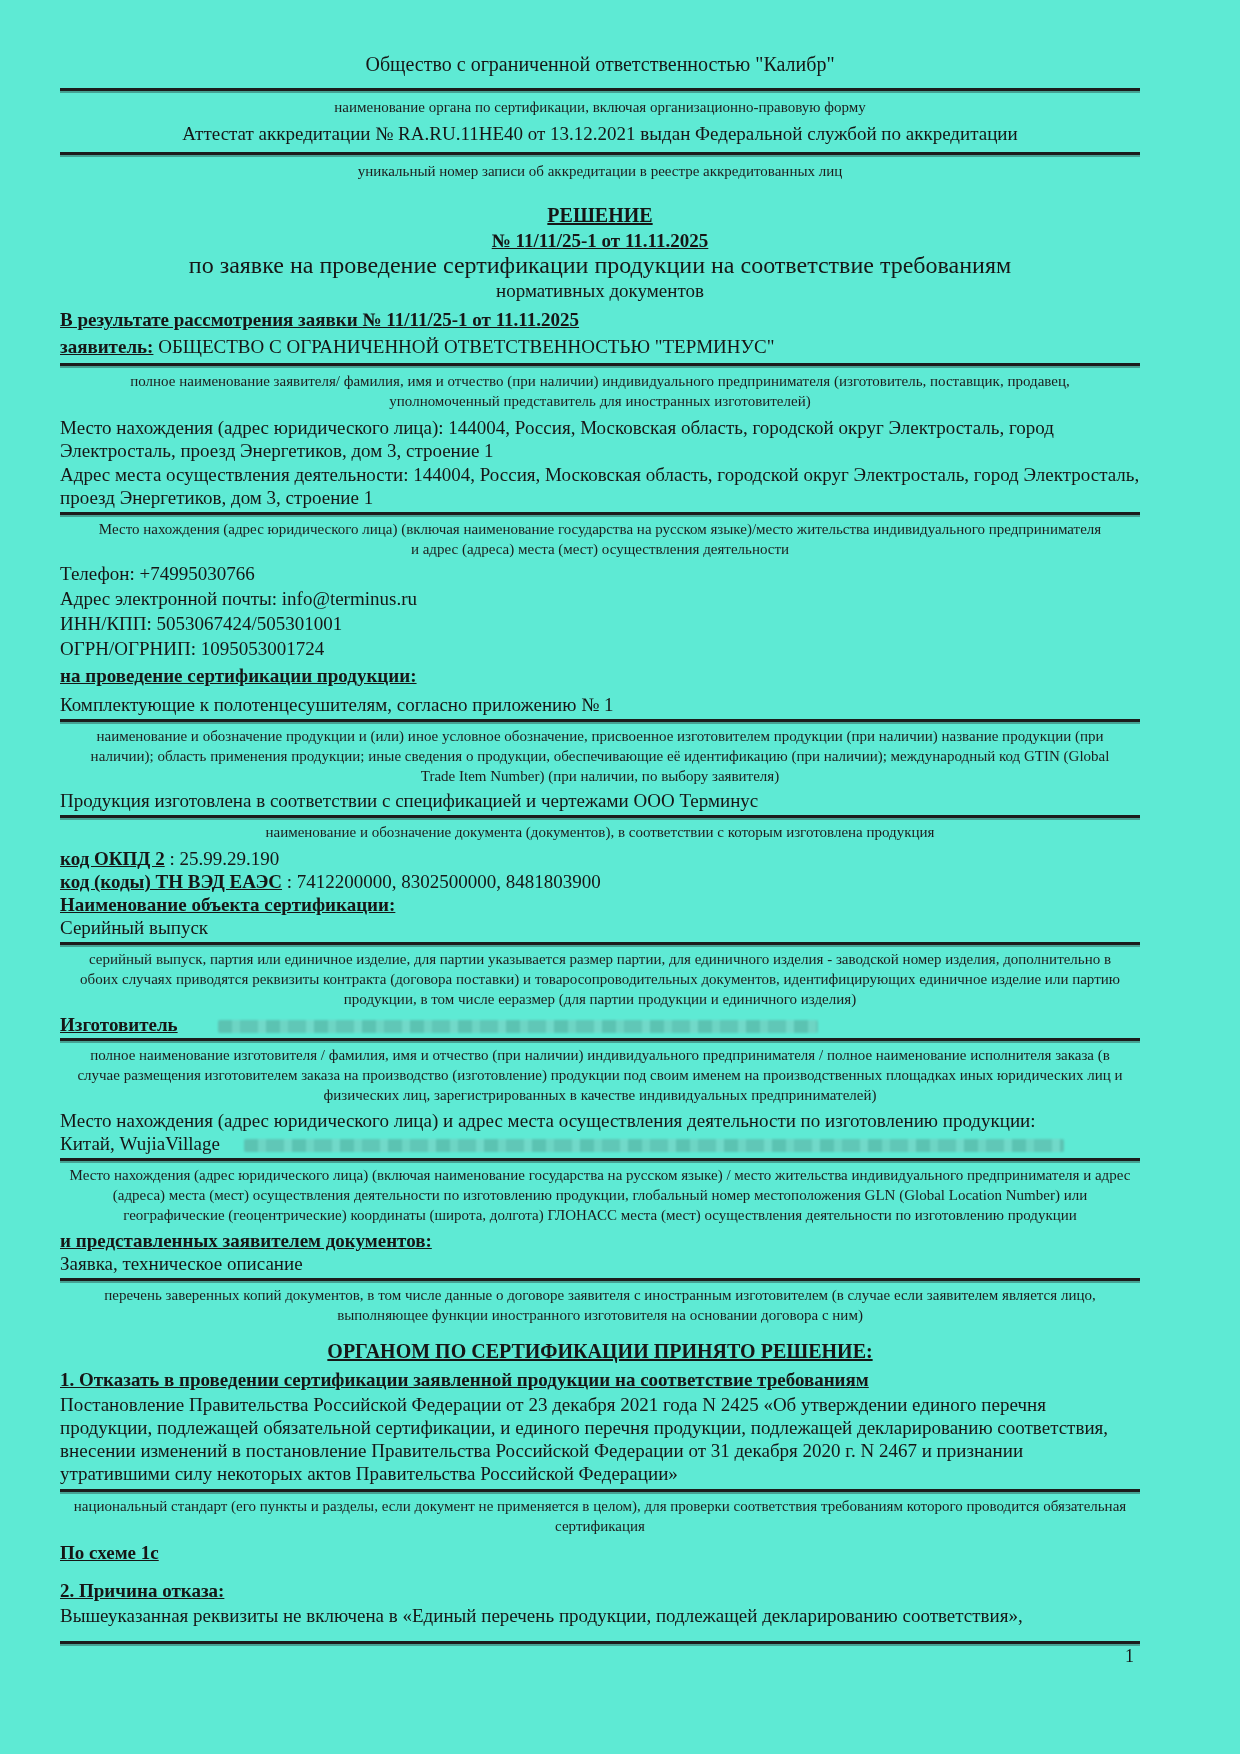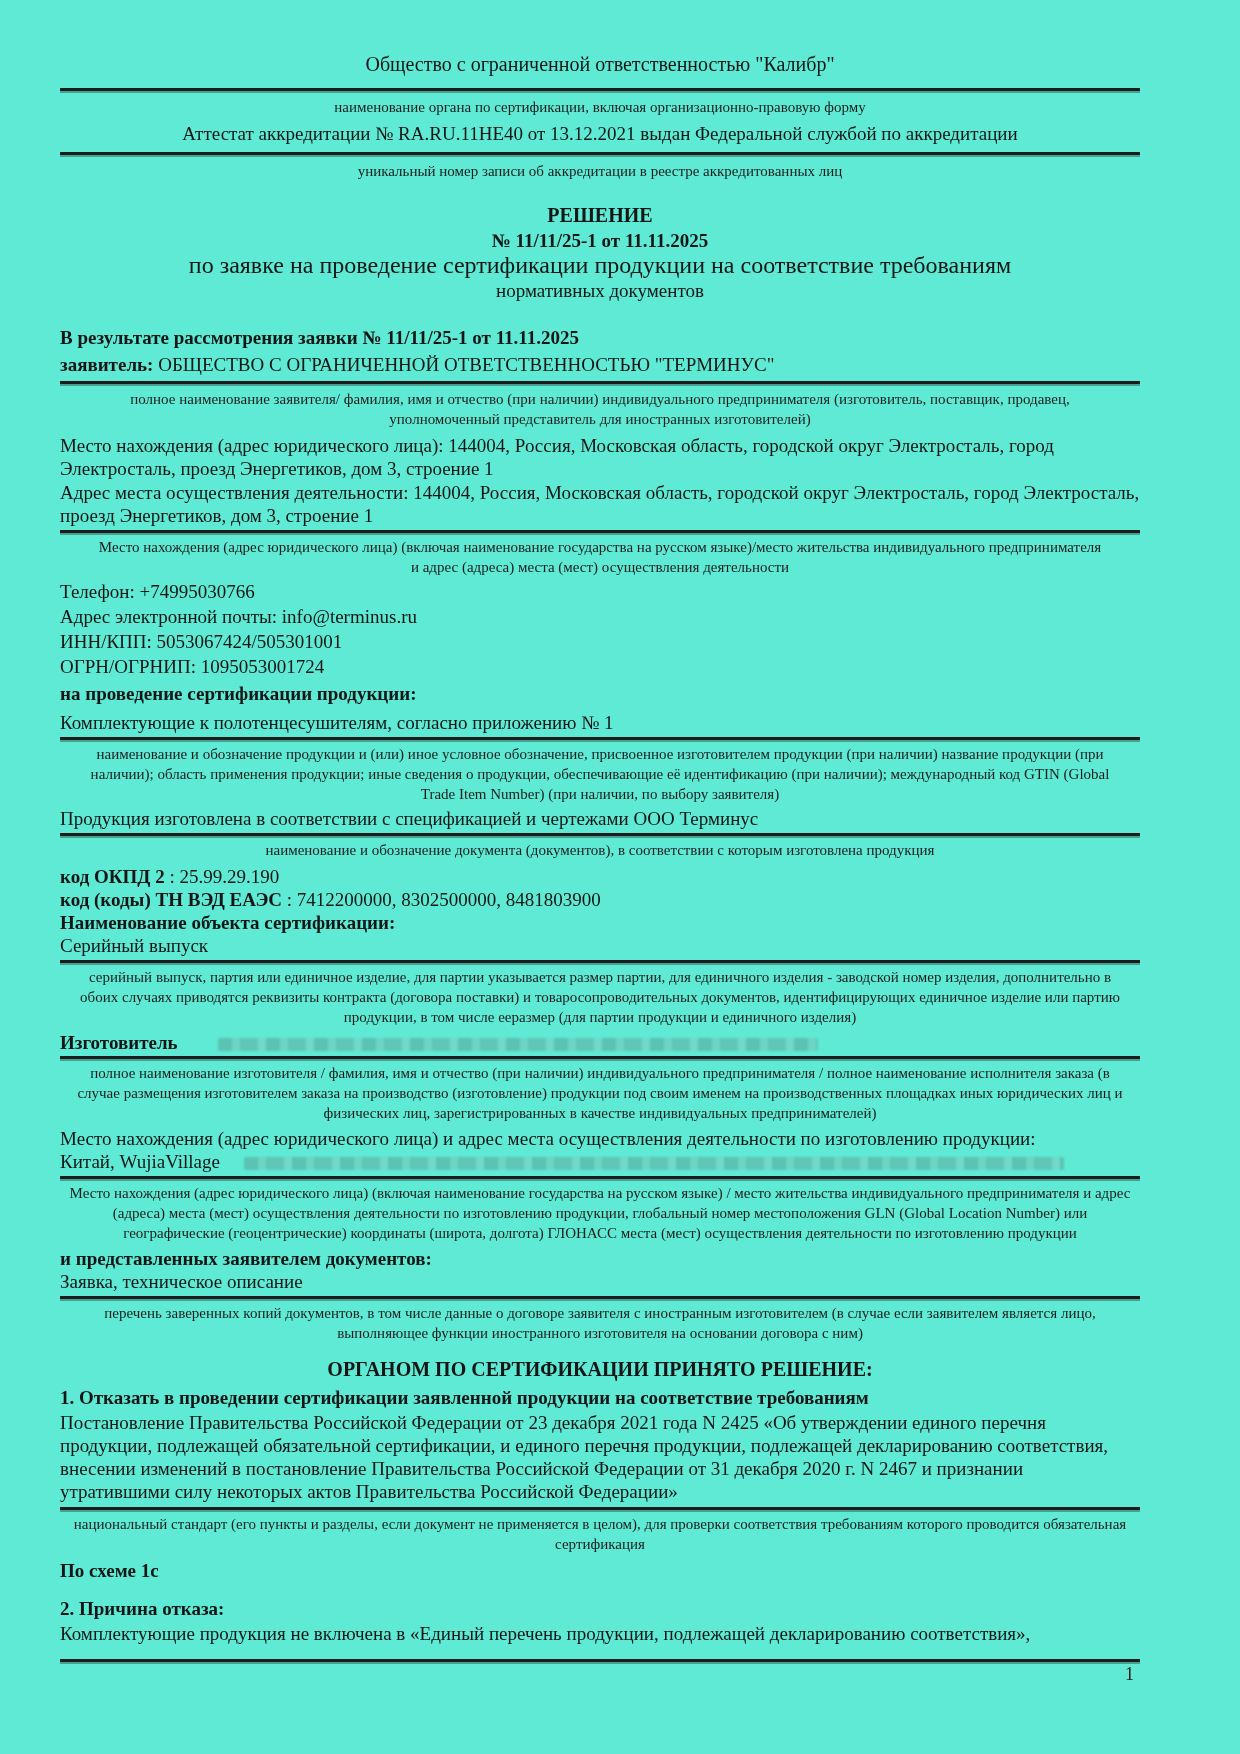--- a/index.html
+++ b/index.html
@@ -7,21 +7,21 @@
     width:1240px;height:1754px;background:#5eead4;position:relative;
     font-family:"Liberation Serif","DejaVu Serif",serif;color:#161616;
     box-sizing:border-box;padding:44px 100px 0 60px;overflow:hidden;
     margin:0 auto;
   }
   p{margin:0;}
   .c{text-align:center;}
   .t20{font-size:20px;line-height:25px;}
   .b{font-size:19px;line-height:23px;}
   .cap{font-size:15px;line-height:20px;text-align:center;color:#1d1d1d;}
-  .bold{font-weight:bold;}
+  .bold{font-weight:bold;text-decoration:underline;}
   .rule{height:3px;background:#1c1c1c;box-shadow:0 2px 0 rgba(25,25,25,0.35);}
   .mw980{max-width:980px;margin-left:auto;margin-right:auto;font-family:Liberation Serif, serif;}
   .mw1000{max-width:1010px;margin-left:auto;margin-right:auto;}
   .mw1050{max-width:1055px;margin-left:auto;margin-right:auto;}
   .mw1060{max-width:1062px;margin-left:auto;margin-right:auto;}
   .smudge{
     display:inline-block;vertical-align:middle;height:13px;border-radius:2px;
     opacity:.26;filter:blur(1.3px);
     background:repeating-linear-gradient(90deg,#555 0 14px,#9a9a9a 14px 22px,#666 22px 40px,#aaa 40px 48px);
   }
@@ -39,21 +39,21 @@
   <div class="rule" style="margin-top:7px"></div>
   <p class="cap" style="margin-top:6px">уникальный номер записи об аккредитации в реестре аккредитованных лиц</p>
 
   <div style="margin-top:22px">
     <p class="c t20 bold">РЕШЕНИЕ</p>
     <p class="c bold" style="font-size:19px;line-height:25px">№ 11/11/25-1 от 11.11.2025</p>
     <p class="c" style="font-size:24px;line-height:25px">по заявке на проведение сертификации продукции на соответствие требованиям</p>
     <p class="c" style="font-size:19px;line-height:25px">нормативных документов</p>
   </div>
 
-  <p class="b bold" style="margin-top:23px">В результате рассмотрения заявки № 11/11/25-1 от 11.11.2025</p>
+  <p class="b bold" style="margin-top:5px">В результате рассмотрения заявки № 11/11/25-1 от 11.11.2025</p>
   <p class="b" style="margin-top:4px"><span class="bold">заявитель:</span> <span>ОБЩЕСТВО С ОГРАНИЧЕННОЙ ОТВЕТСТВЕННОСТЬЮ "ТЕРМИНУС"</span></p>
   <div class="rule" style="margin-top:5px"></div>
   <p class="cap mw980" style="margin-top:5px">полное наименование заявителя/ фамилия, имя и отчество (при наличии) индивидуального предпринимателя (изготовитель, поставщик, продавец, уполномоченный представитель для иностранных изготовителей)</p>
   <p class="b" style="margin-top:5px">Место нахождения (адрес юридического лица): 144004, Россия, Московская область, городской округ Электросталь, город Электросталь, проезд Энергетиков, дом 3, строение 1</p>
   <p class="b" style="margin-top:1px">Адрес места осуществления деятельности: 144004, Россия, Московская область, городской округ Электросталь, город Электросталь, проезд Энергетиков, дом 3, строение 1</p>
   <div class="rule" style="margin-top:3px"></div>
   <p class="cap mw1000" style="margin-top:4px">Место нахождения (адрес юридического лица) (включая наименование государства на русском языке)/место жительства индивидуального предпринимателя и адрес (адреса) места (мест) осуществления деятельности</p>
   <p class="b" style="margin-top:3px">Телефон: +74995030766</p>
   <p class="b" style="margin-top:2px">Адрес электронной почты: info@terminus.ru</p>
   <p class="b" style="margin-top:2px">ИНН/КПП: 5053067424/505301001</p>
@@ -86,18 +86,18 @@
   <div class="rule" style="margin-top:3px"></div>
   <p class="cap mw1060" style="margin-top:4px">перечень заверенных копий документов, в том числе данные о договоре заявителя с иностранным изготовителем (в случае если заявителем является лицо, выполняющее функции иностранного изготовителя на основании договора с ним)</p>
 
   <p class="c bold" style="margin-top:14px;font-size:20px;line-height:24px">ОРГАНОМ ПО СЕРТИФИКАЦИИ ПРИНЯТО РЕШЕНИЕ:</p>
   <p class="b bold" style="margin-top:5px">1. Отказать в проведении сертификации заявленной продукции на соответствие требованиям</p>
   <p class="b" style="margin-top:2px;max-width:1065px">Постановление Правительства Российской Федерации от 23 декабря 2021 года N 2425 «Об утверждении единого перечня продукции, подлежащей обязательной сертификации, и единого перечня продукции, подлежащей декларированию соответствия, внесении изменений в постановление Правительства Российской Федерации от 31 декабря 2020 г. N 2467 и признании утратившими силу некоторых актов Правительства Российской Федерации»</p>
   <div class="rule" style="margin-top:4px"></div>
   <p class="cap mw1060" style="margin-top:4px">национальный стандарт (его пункты и разделы, если документ не применяется в целом), для проверки соответствия требованиям которого проводится обязательная сертификация</p>
   <p class="b bold" style="margin-top:5px">По схеме 1с</p>
   <p class="b bold" style="margin-top:15px">2. Причина отказа:</p>
-  <p class="b" style="margin-top:2px">Комплектующие продукция не включена в «Единый перечень продукции, подлежащей декларированию соответствия»,</p>
+  <p class="b" style="margin-top:2px">Вышеуказанная реквизиты не включена в «Единый перечень продукции, подлежащей декларированию соответствия»,</p>
 
   <div class="rule" style="margin-top:14px"></div>
   <p class="pagenum" style="margin-top:2px">1</p>
 
 </div>
 
 </body></html>

